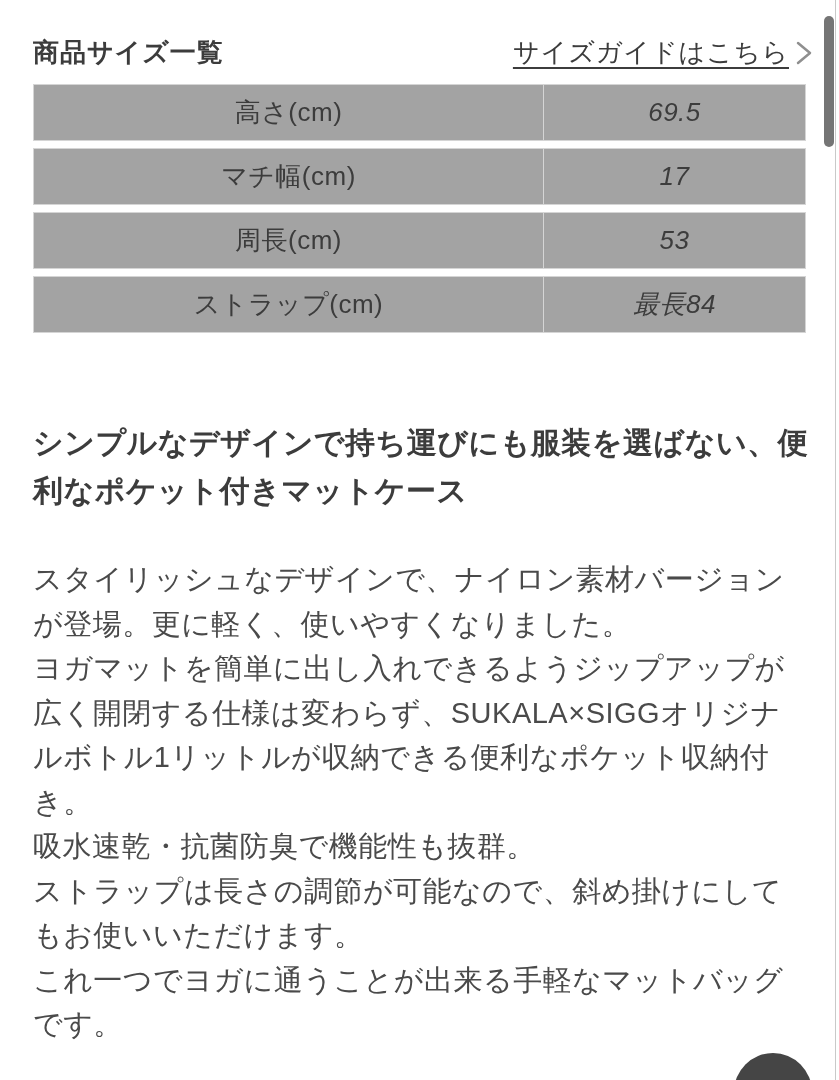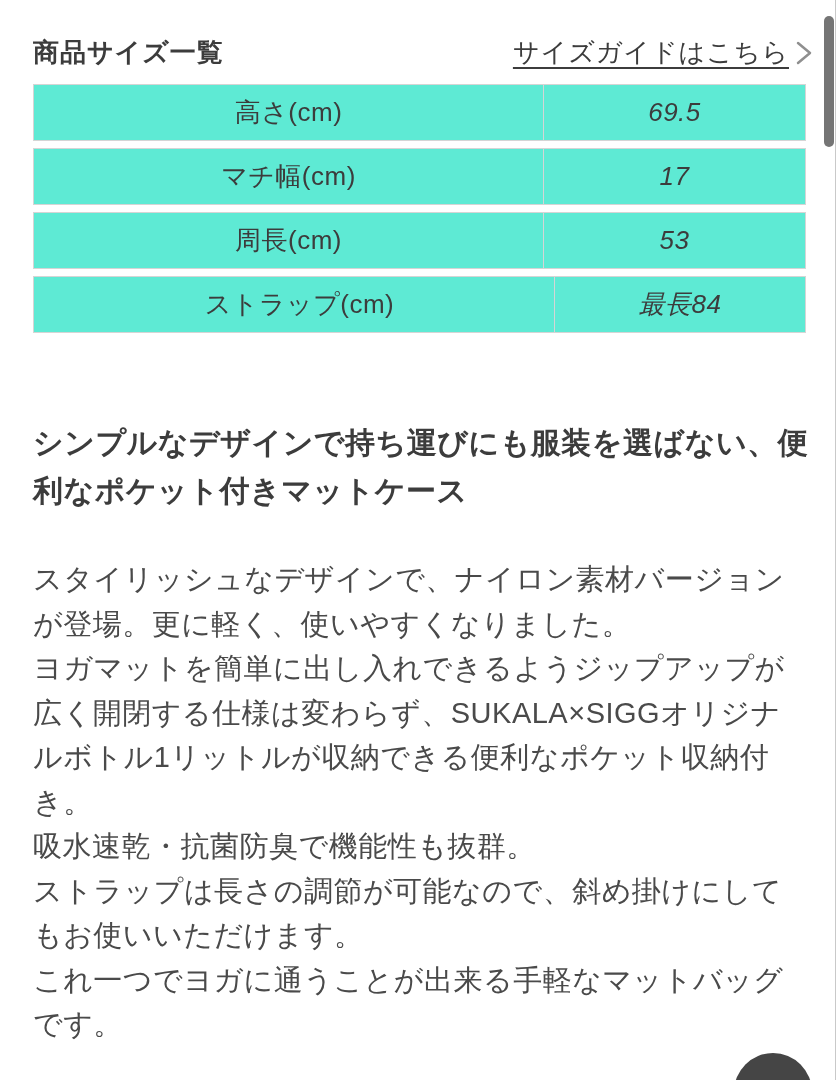--- a/index.html
+++ b/index.html
@@ -60,23 +60,23 @@
     position: absolute;
     left: 33px;
     top: 84px;
     width: 773px;
   }
   .size-row {
     display: flex;
     height: 57px;
     border: 1px solid var(--table-border);
     margin-bottom: 7px;
-    background: #5eead4;
+    background: #a3a3a3;
   }
-  .size-row:last-child { margin-bottom: 4px; padding-left: 11px; }
+  .size-row:last-child { margin-bottom: 4px; }
   .size-cell {
     display: flex;
     align-items: center;
     justify-content: center;
     font-size: 26px;
     color: var(--text-strong);
     letter-spacing: 0.5px;
   }
   .size-cell.label {
     width: 510px;

